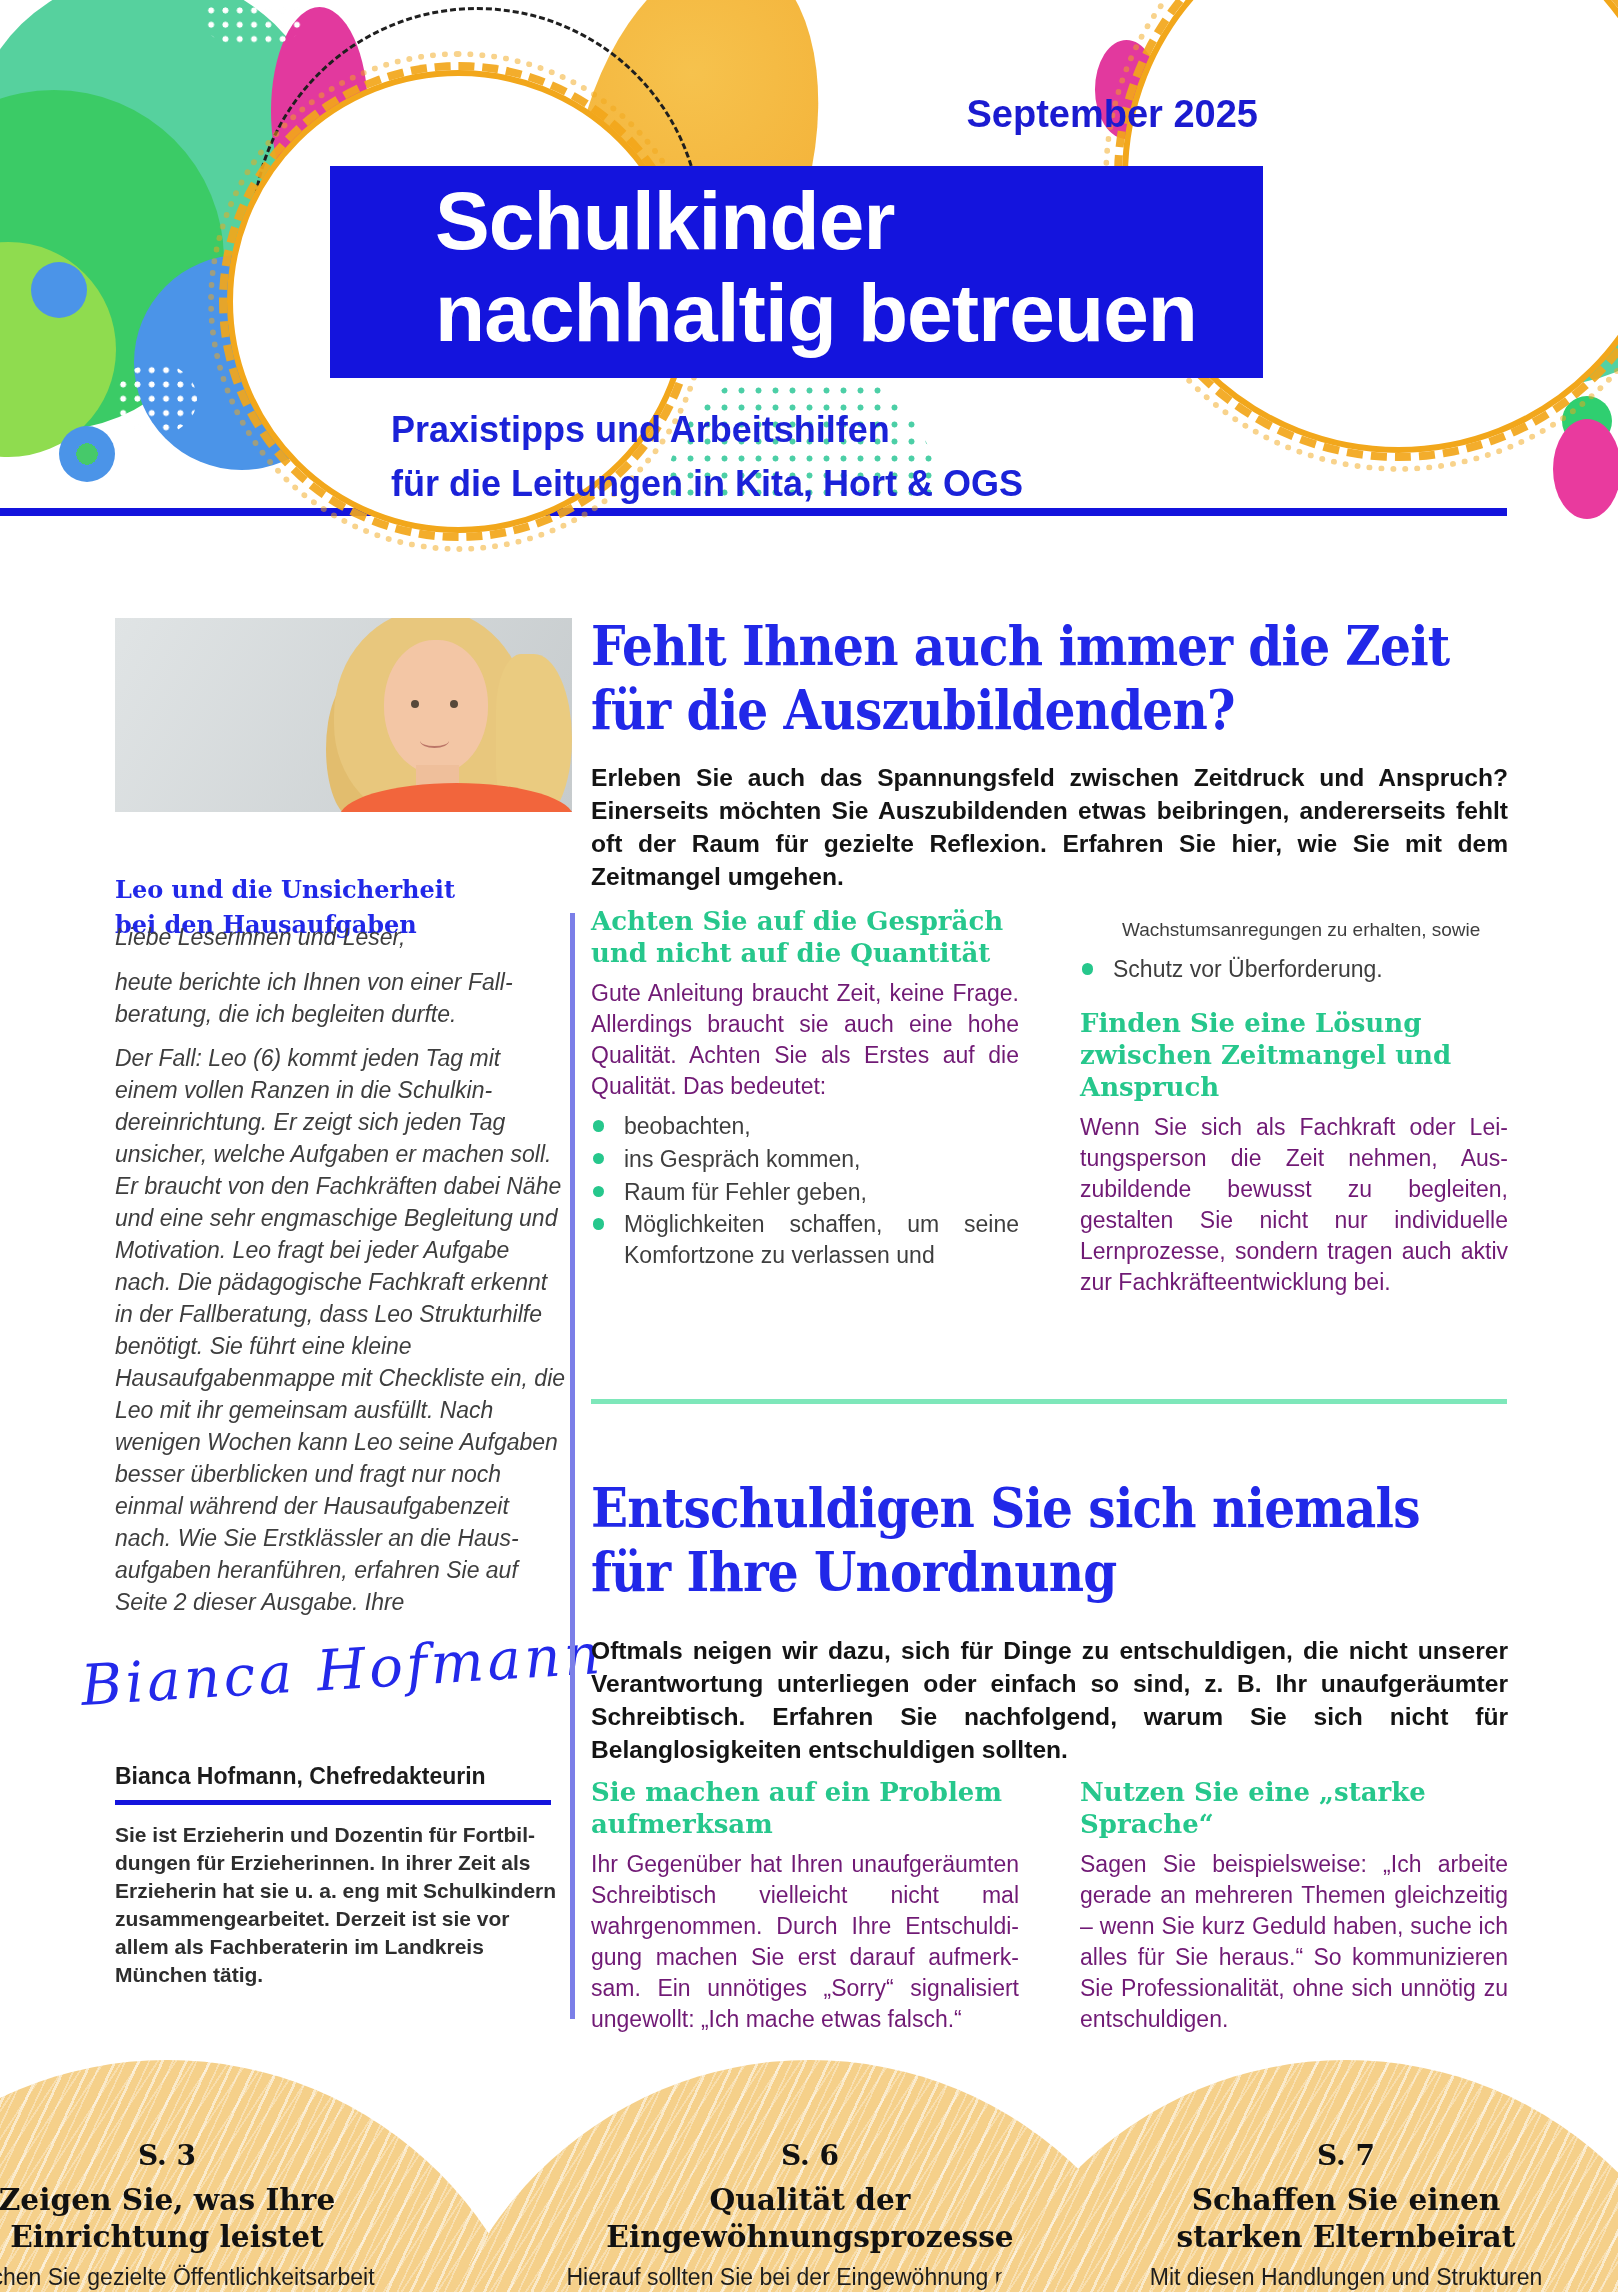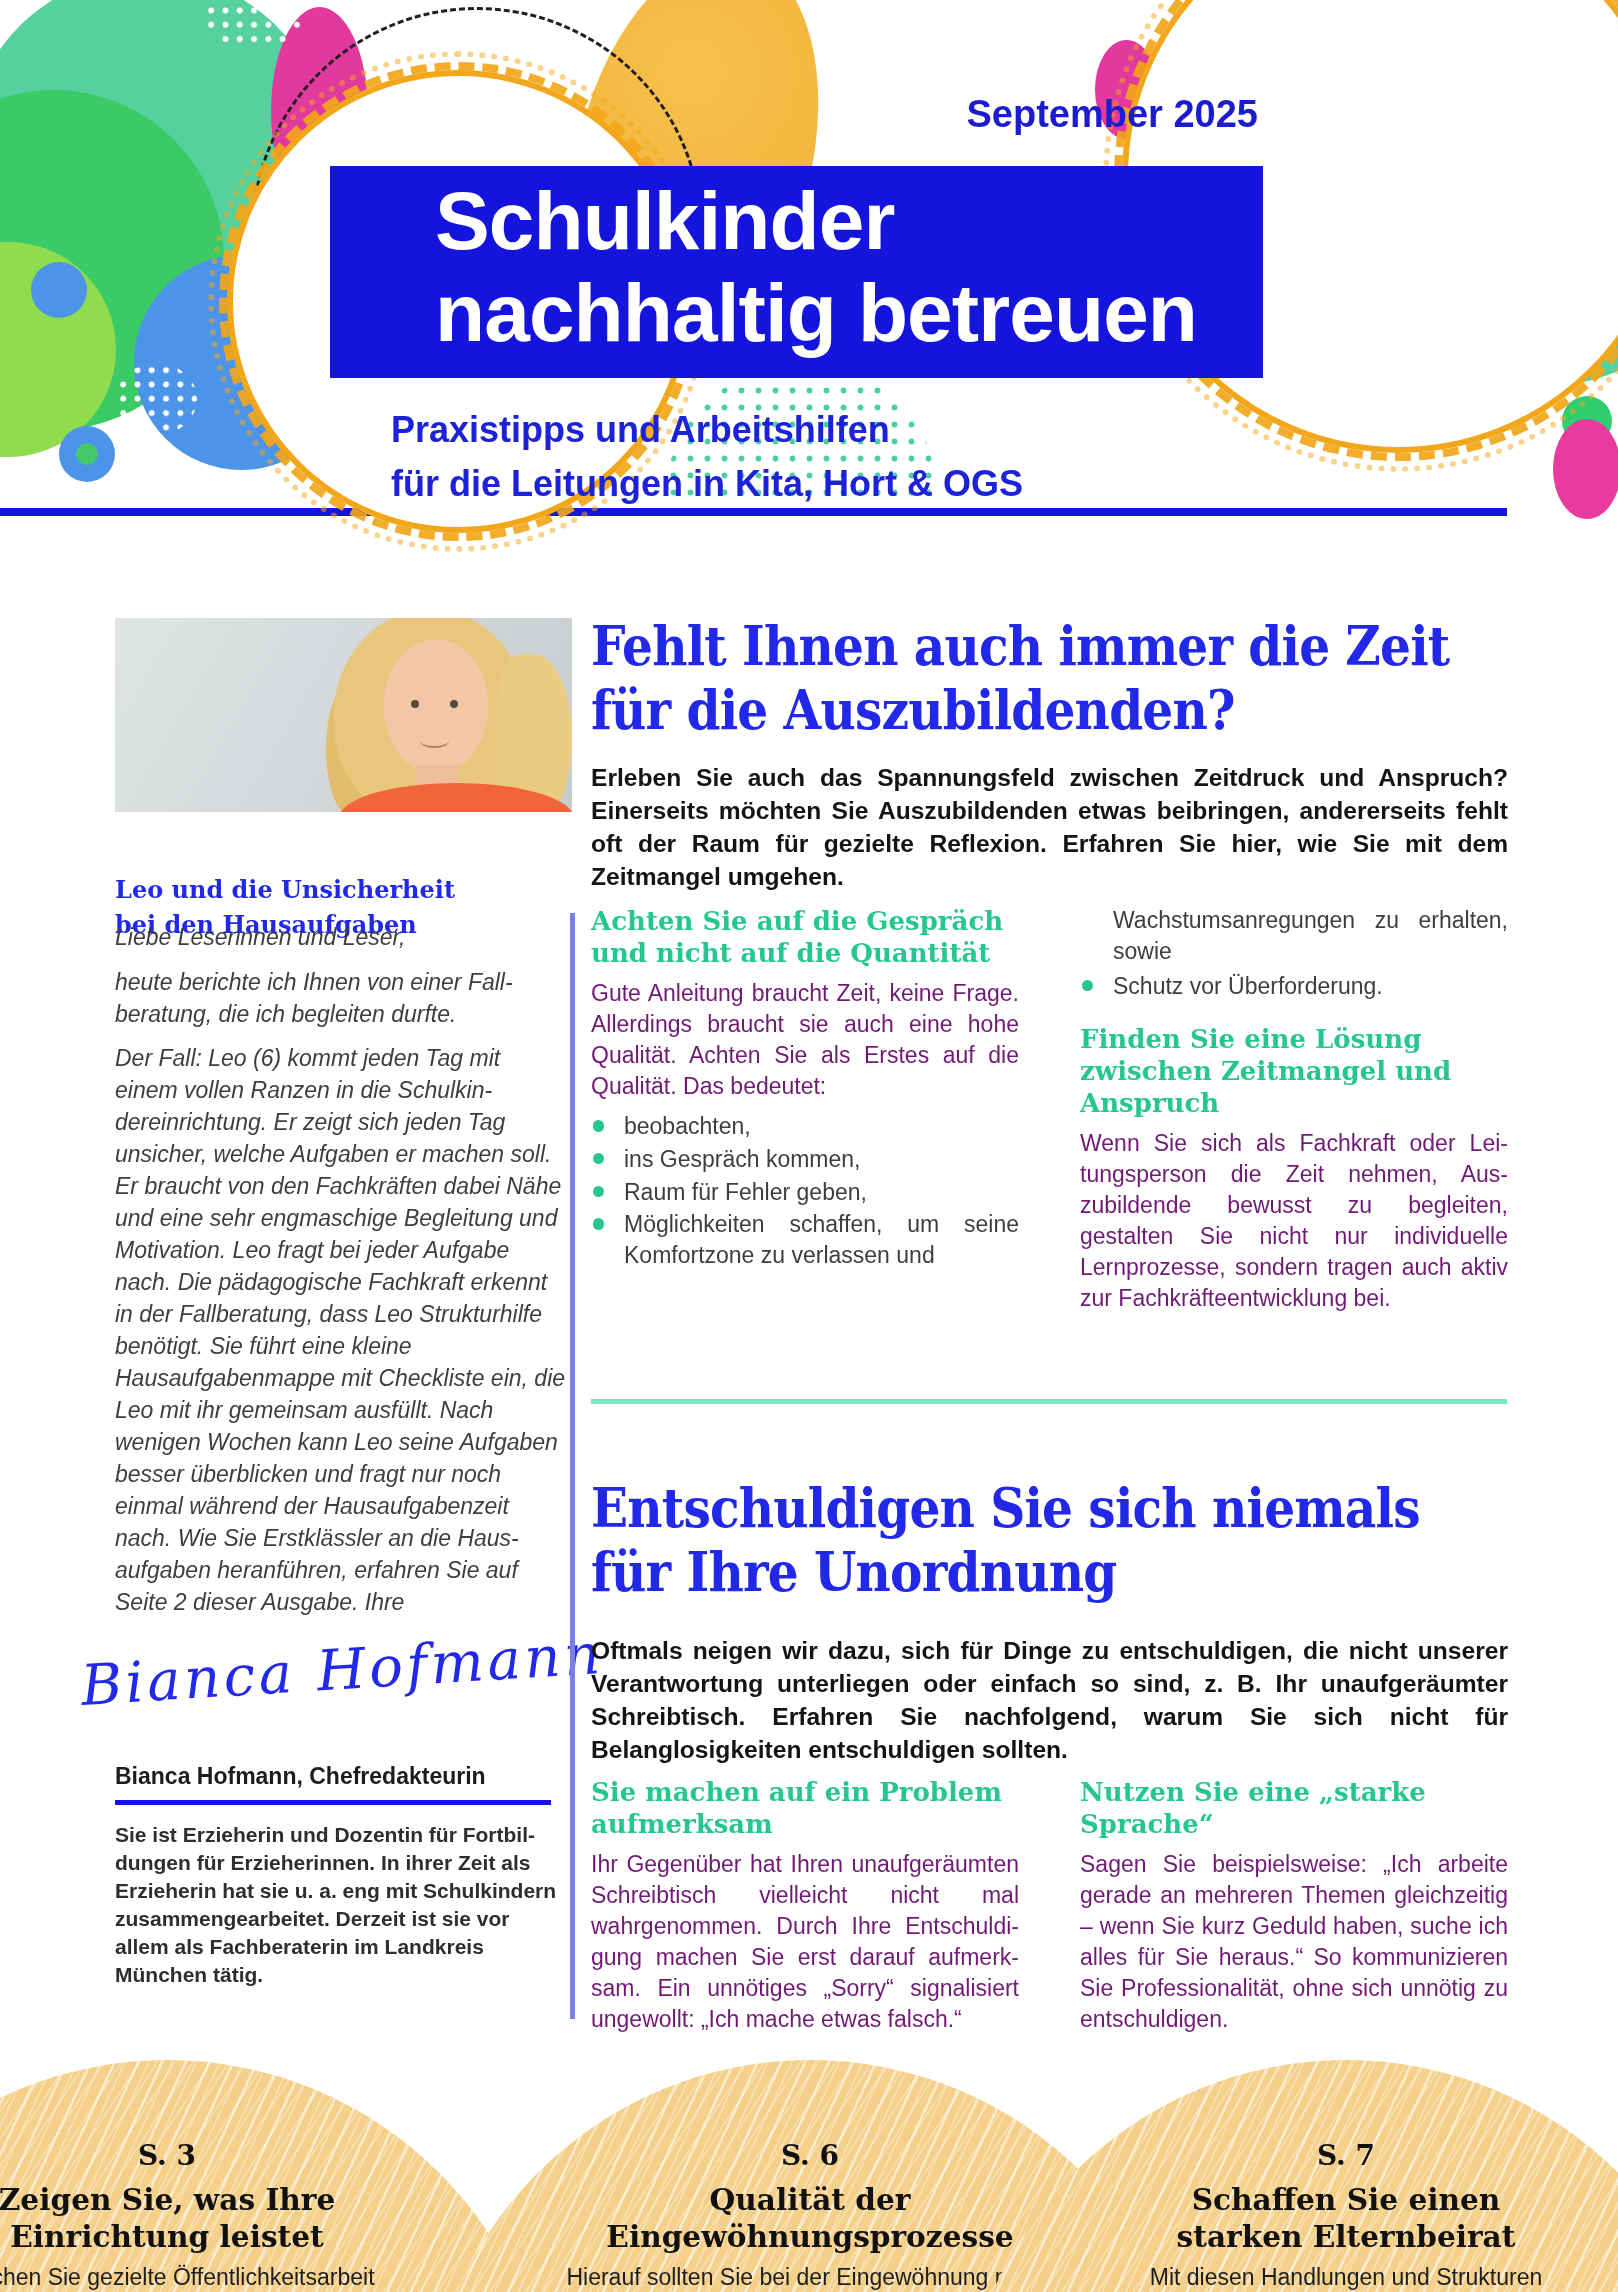--- a/index.html
+++ b/index.html
@@ -61,21 +61,21 @@
   .cols{display:flex;gap:61px;width:917px;}
   #a1-cols{left:591px;top:905px;}
   #a2-cols{left:591px;top:1776px;}
   .col{flex:1;min-width:0;}
   .subhead{font-family:"DejaVu Serif",serif;font-weight:bold;font-size:26px;line-height:32px;
            color:#26c78c;margin:0 0 9px 0;}
   .col-body{font-size:23px;line-height:31px;text-align:justify;color:#701a75;margin:0;}
   ul.bullets{list-style:none;margin:9px 0 0 0;padding:0;}
   ul.bullets li{position:relative;padding-left:33px;font-size:23px;line-height:31px;text-align:justify;margin:0 0 1.8px 0;}
   ul.bullets li::before{content:"";position:absolute;left:1.8px;top:9px;width:11.6px;height:11.6px;border-radius:50%;background:#26c78c;}
-  .cont{padding-left:33px;font-size:23px;line-height:31px;text-align:justify;margin:0;}
+  .cont{padding-left:33px;font-size:19px;line-height:31px;text-align:justify;margin:9px;}
   .mt24{margin-top:21.5px;}
   #divider1{left:591px;top:1399px;width:916px;height:5.4px;background:#7ee7ba;}
 
   
   .teaser{position:absolute;top:2060px;width:770px;height:770px;border-radius:50%;
           background-color:#f5d08a;
           background-image:
             repeating-linear-gradient(115deg, rgba(255,255,255,.55) 0 2.7px, transparent 2.7px 9.9px, rgba(255,255,255,.35) 9.9px 11.6px, transparent 11.6px 21.5px),
             repeating-linear-gradient(123deg, rgba(255,255,255,.30) 0 1.8px, transparent 1.8px 15px);
           text-align:center;padding-top:79px;box-sizing:border-box;}

